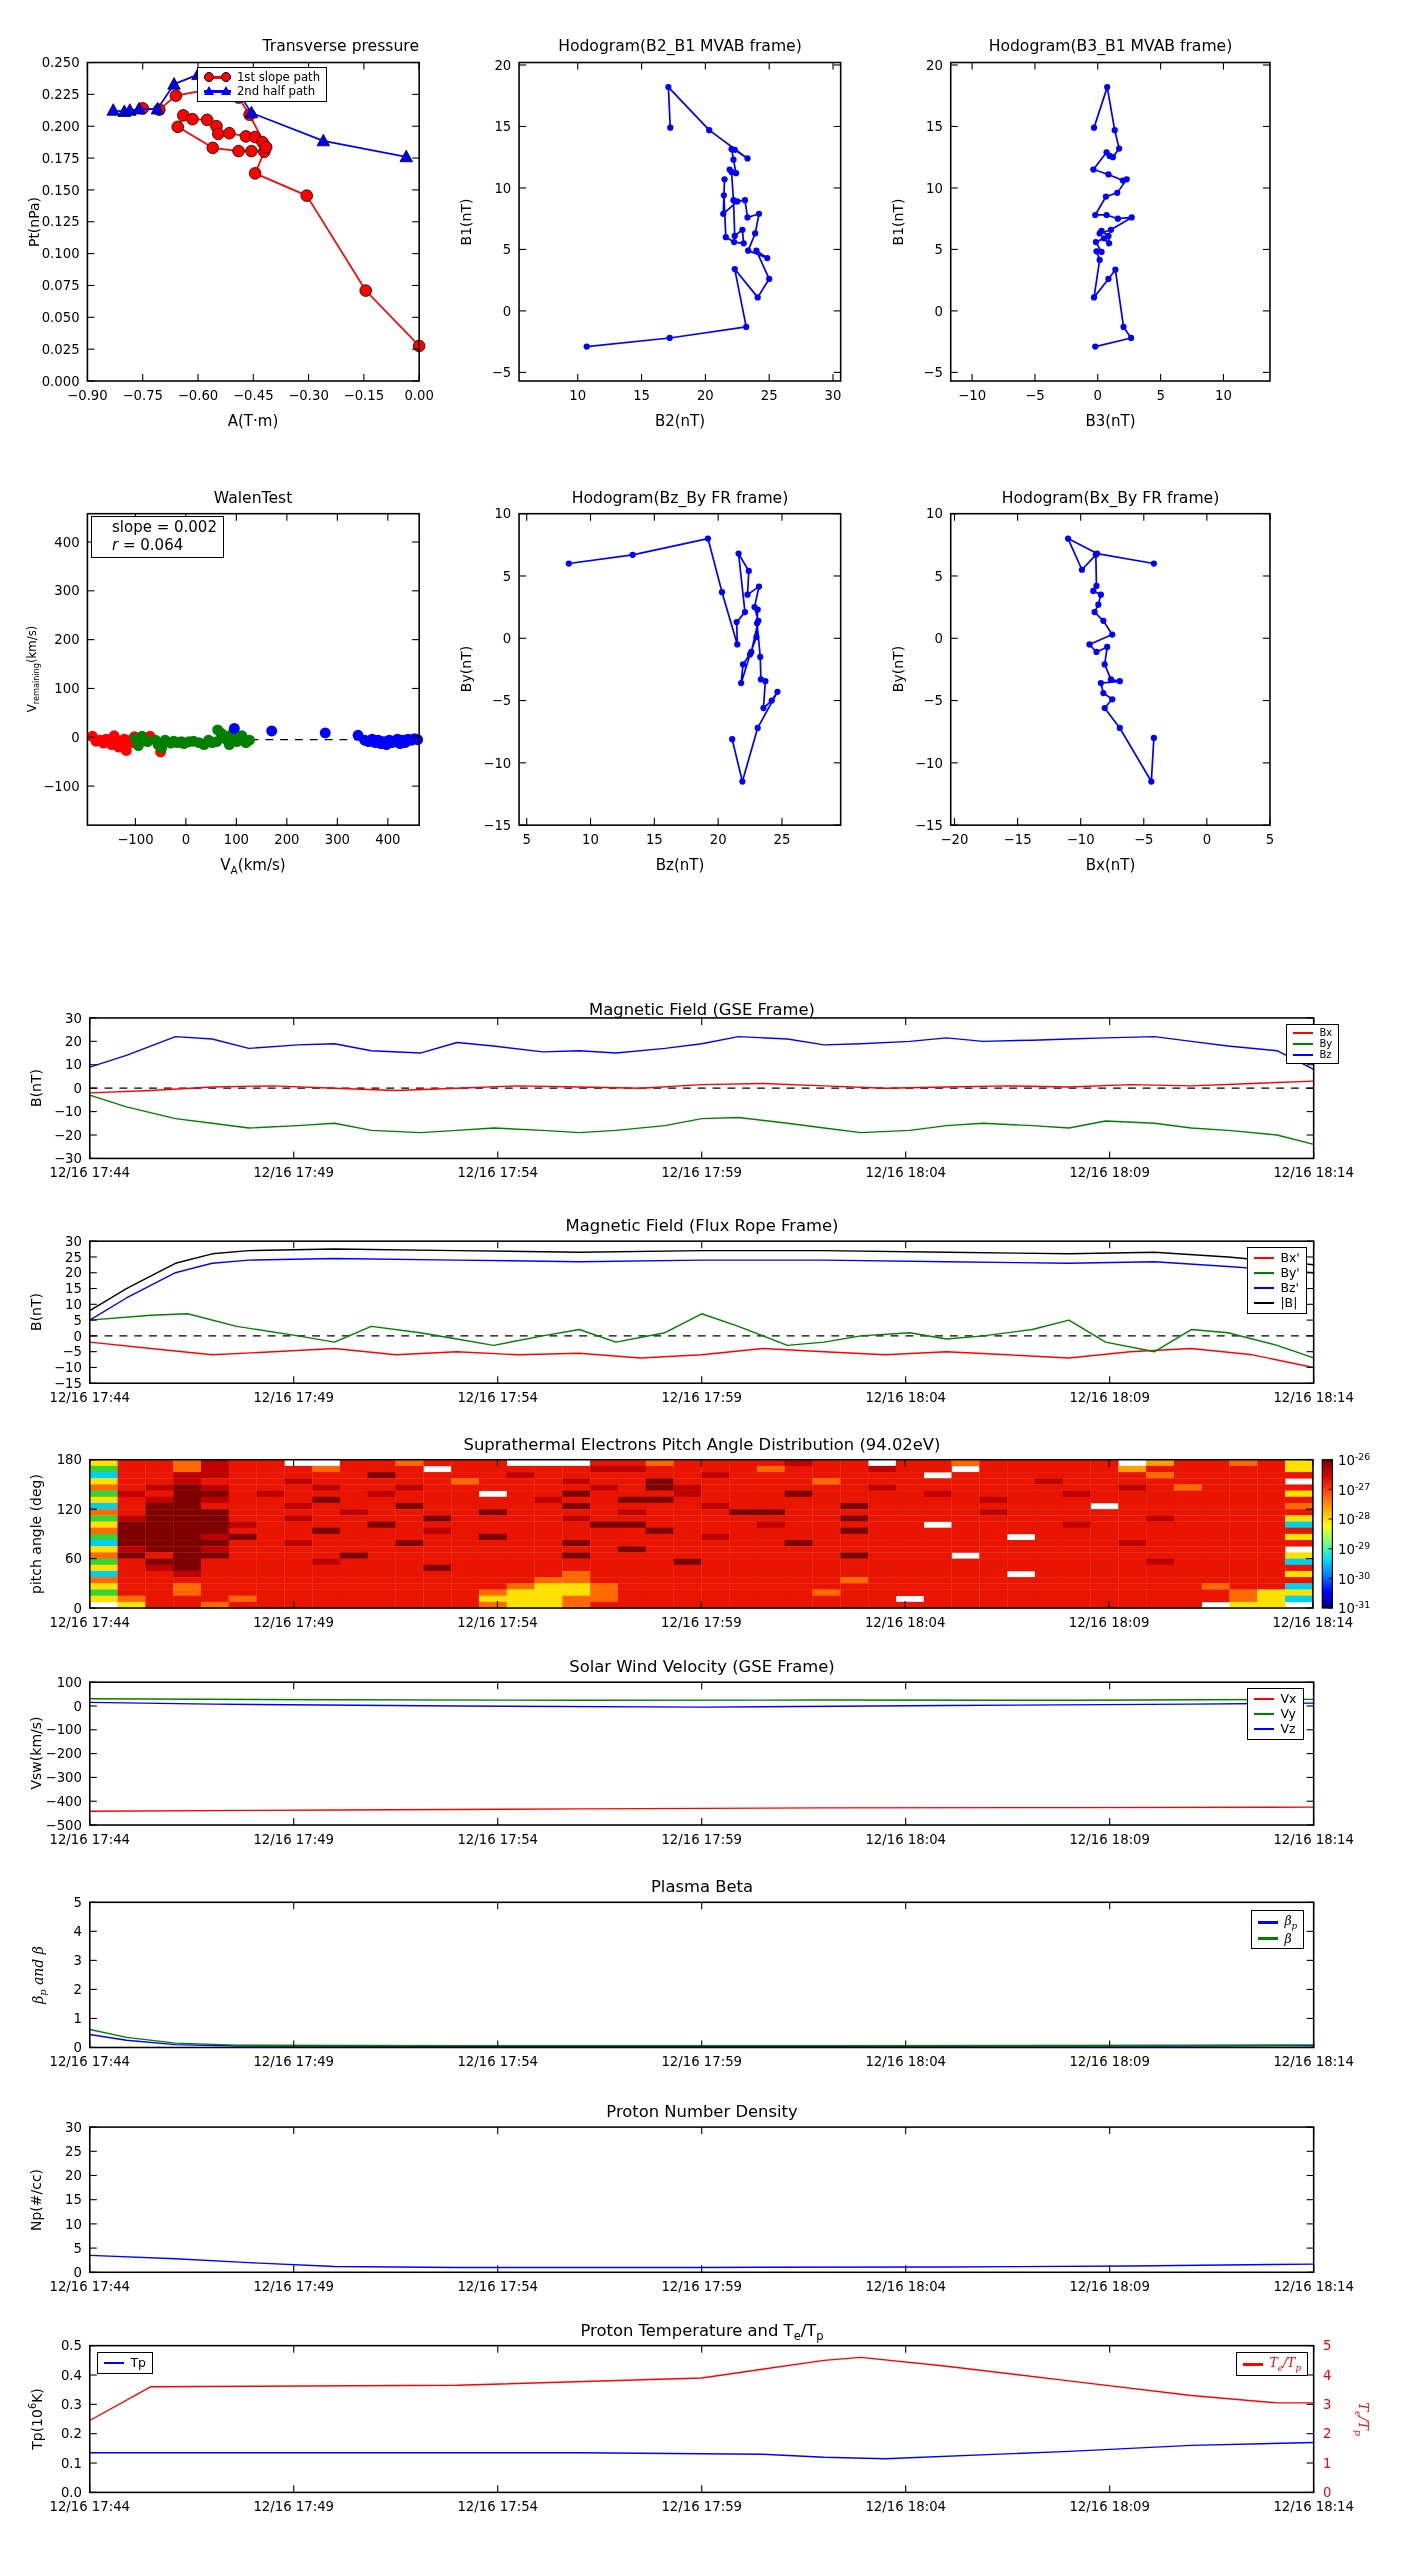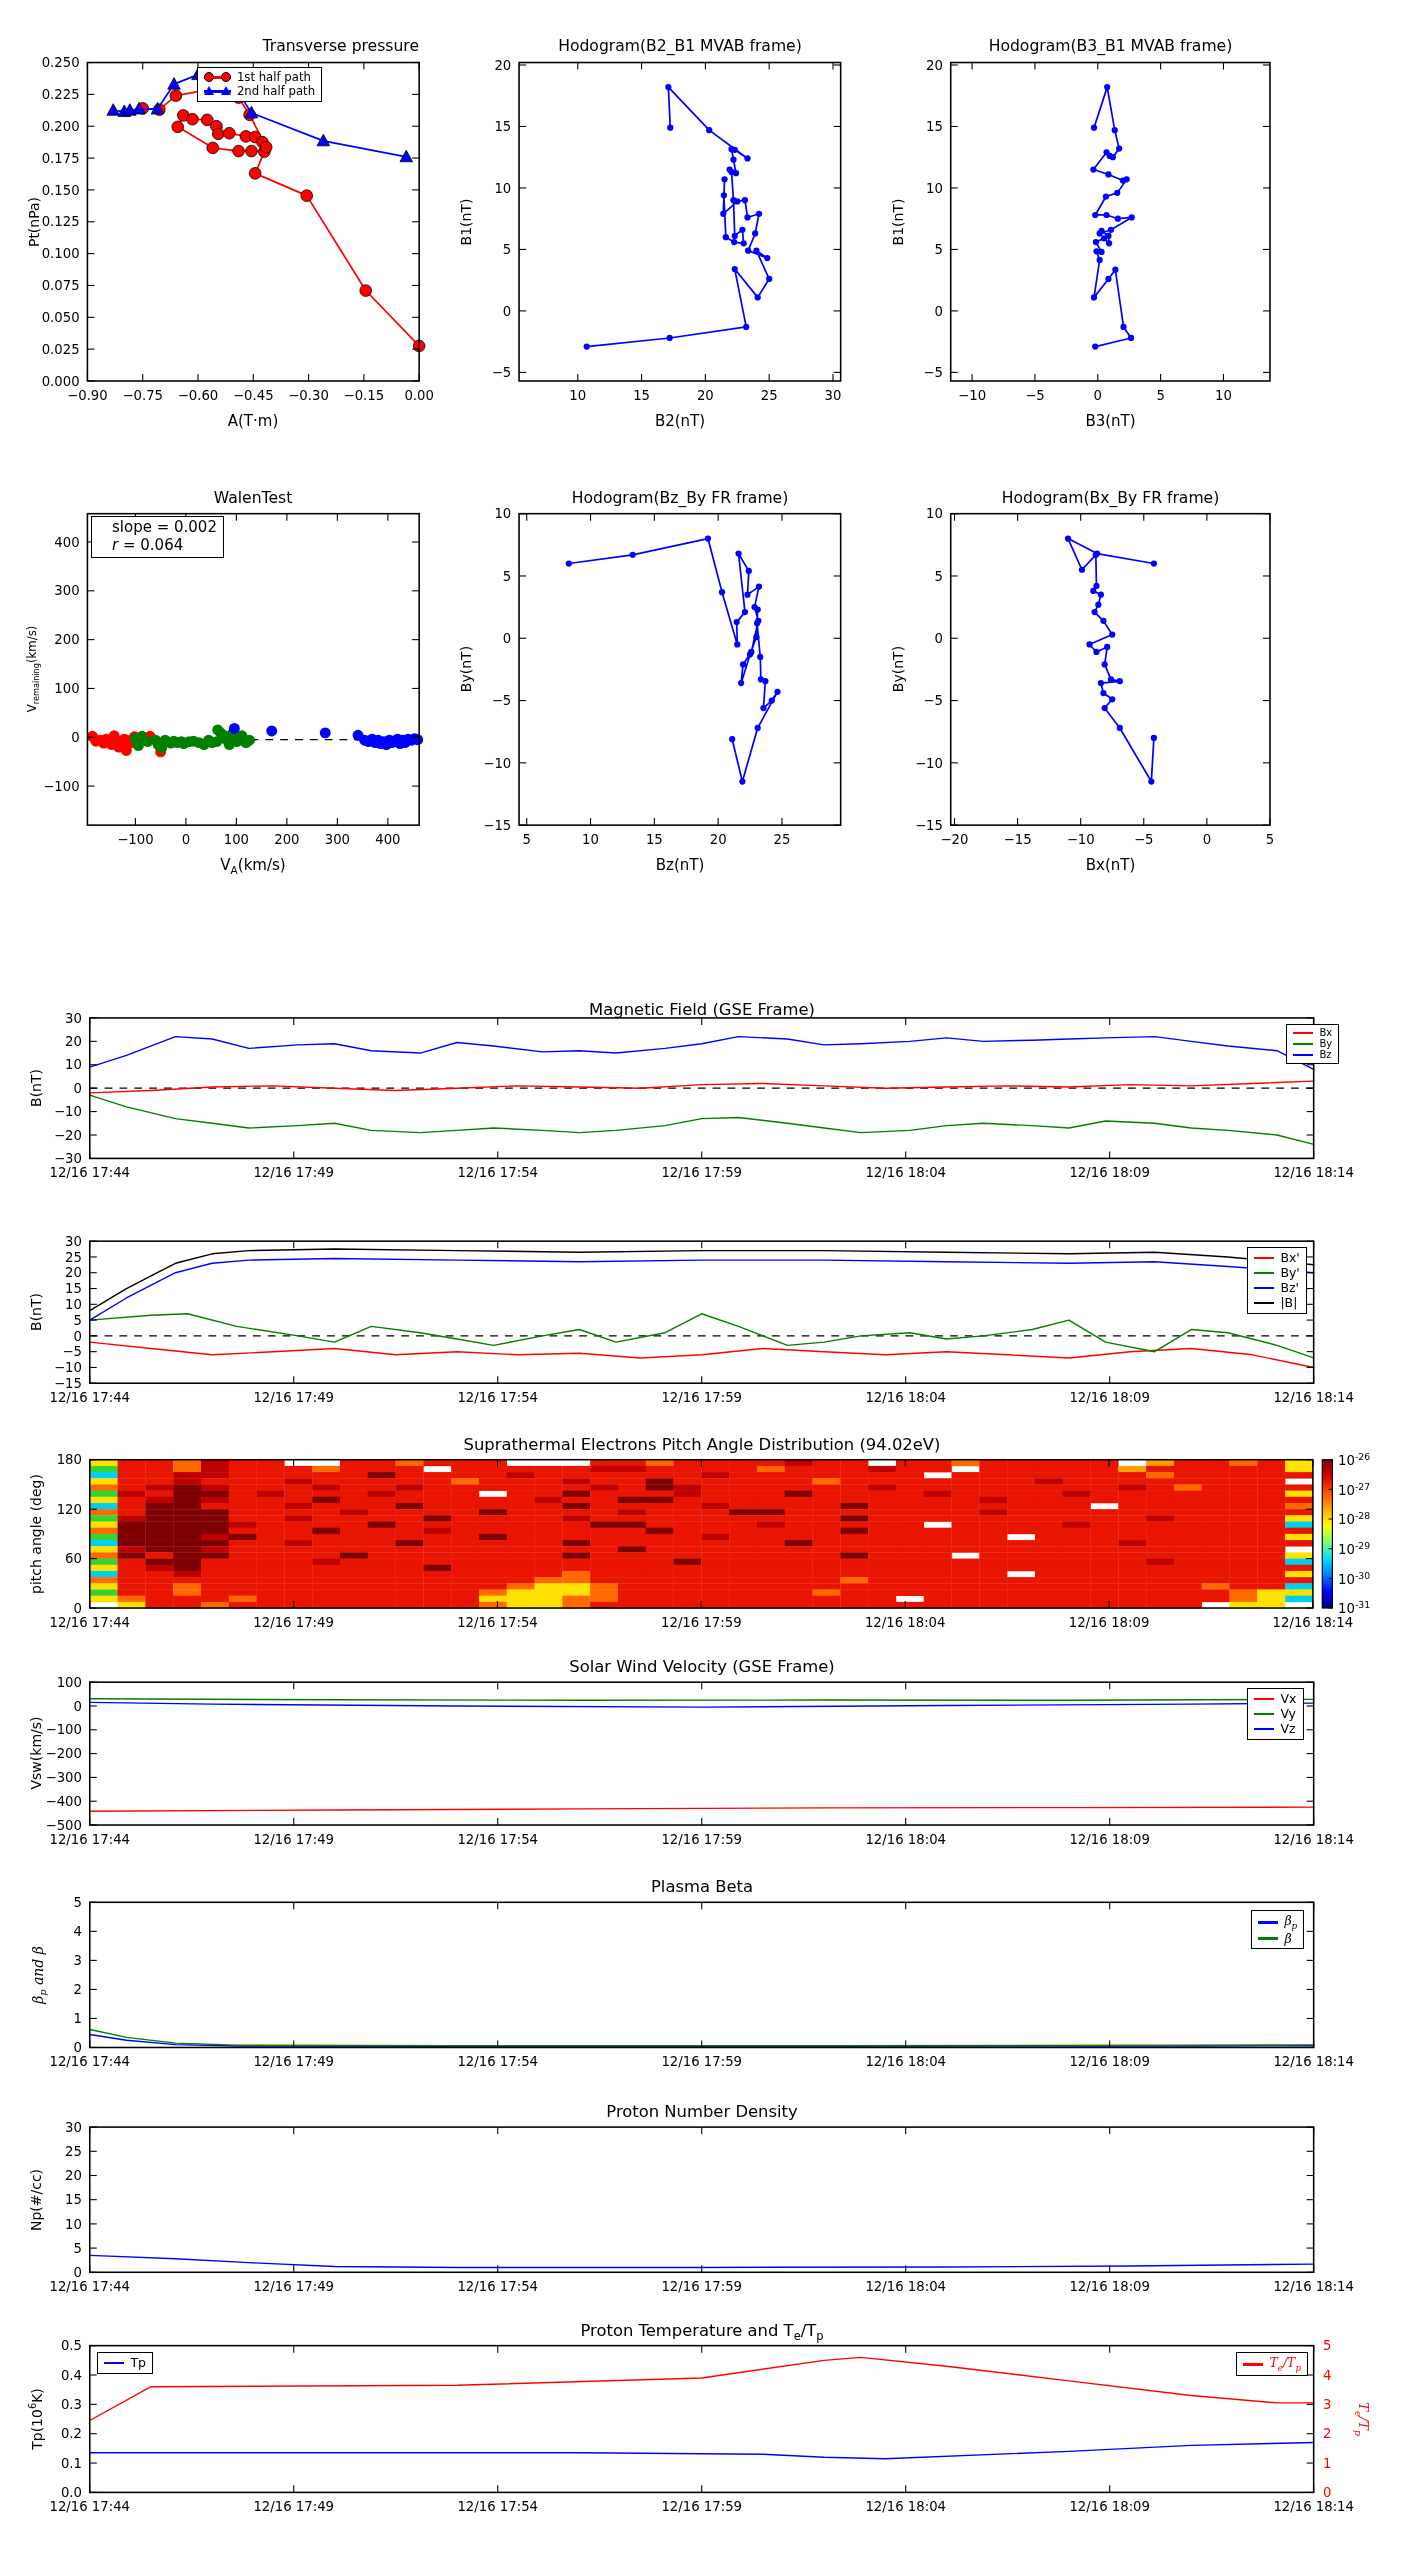--- a/index.html
+++ b/index.html
@@ -1981,20 +1981,21 @@
       </g>
     </svg>
 
   <div class="ptitle" style="left:87px;top:37px;width:332px;text-align:right;">Transverse pressure</div>
   <div class="ptitle" style="left:519px;top:37px;width:322px;">Hodogram(B2_B1 MVAB frame)</div>
   <div class="ptitle" style="left:951px;top:37px;width:319px;">Hodogram(B3_B1 MVAB frame)</div>
   <div class="ptitle" style="left:87px;top:489px;width:332px;">WalenTest</div>
   <div class="ptitle" style="left:519px;top:489px;width:322px;">Hodogram(Bz_By FR frame)</div>
   <div class="ptitle" style="left:951px;top:489px;width:319px;">Hodogram(Bx_By FR frame)</div>
   <div class="ptitle wtitle" style="left:90px;top:993px;width:1224px;margin-top:7px;">Magnetic Field (GSE Frame)</div>
+  <div class="ptitle wtitle" style="left:90px;top:1216px;width:1224px;">Magnetic Field (Flux Rope Frame)</div>
   <div class="ptitle wtitle" style="left:90px;top:1435px;width:1224px;">Suprathermal Electrons Pitch Angle Distribution (94.02eV)</div>
   <div class="ptitle wtitle" style="left:90px;top:1657px;width:1224px;">Solar Wind Velocity (GSE Frame)</div>
   <div class="ptitle wtitle" style="left:90px;top:1877px;width:1224px;">Plasma Beta</div>
   <div class="ptitle wtitle" style="left:90px;top:2102px;width:1224px;">Proton Number Density</div>
   <div class="ptitle wtitle fmt" style="left:90px;top:2321px;width:1224px;">Proton Temperature and T<sub>e</sub>/T<sub>p</sub></div>
 
   <div class="xlab" style="left:87px;top:412px;width:332px;">A(T·m)</div>
   <div class="xlab" style="left:519px;top:412px;width:322px;">B2(nT)</div>
   <div class="xlab" style="left:951px;top:412px;width:319px;">B3(nT)</div>
   <div class="xlab fmt" style="left:87px;top:856px;width:332px;">V<sub>A</sub>(km/s)</div>
@@ -2027,21 +2028,21 @@
   <div class="cbl fmt" style="left:1338px;top:1540px;">10<sup>-29</sup></div>
   <div class="cbl fmt" style="left:1338px;top:1570px;">10<sup>-30</sup></div>
   <div class="cbl fmt" style="left:1338px;top:1599px;">10<sup>-31</sup></div>
 <div class="legend" style="left: 197px; top: 67px; font-size: 11.7px;">
       <div class="lrow">
         <span class="sw" style="width: 26.5px;">
           <i class="ln" style="background: rgb(255, 0, 0);"></i>
           <i class="mk-c" style="background: rgb(255, 0, 0); left: 0px;"></i>
           <i class="mk-c" style="background: rgb(255, 0, 0); left: calc(100% - 10px);"></i>
         </span>
-        <span class="ll">1st half path</span>
+        <span class="ll">1st slope path</span>
       </div>
       <div class="lrow">
         <span class="sw" style="width: 26.5px;">
           <i class="ln" style="background: rgb(0, 0, 255);"></i>
           <i class="mk-t" style="border-bottom: 9.4px solid rgb(0, 0, 255); left: 0px;"></i>
           <i class="mk-t" style="border-bottom: 9.4px solid rgb(0, 0, 255); left: calc(100% - 10px);"></i>
         </span>
         <span class="ll">2nd half path</span>
       </div>
     </div>

